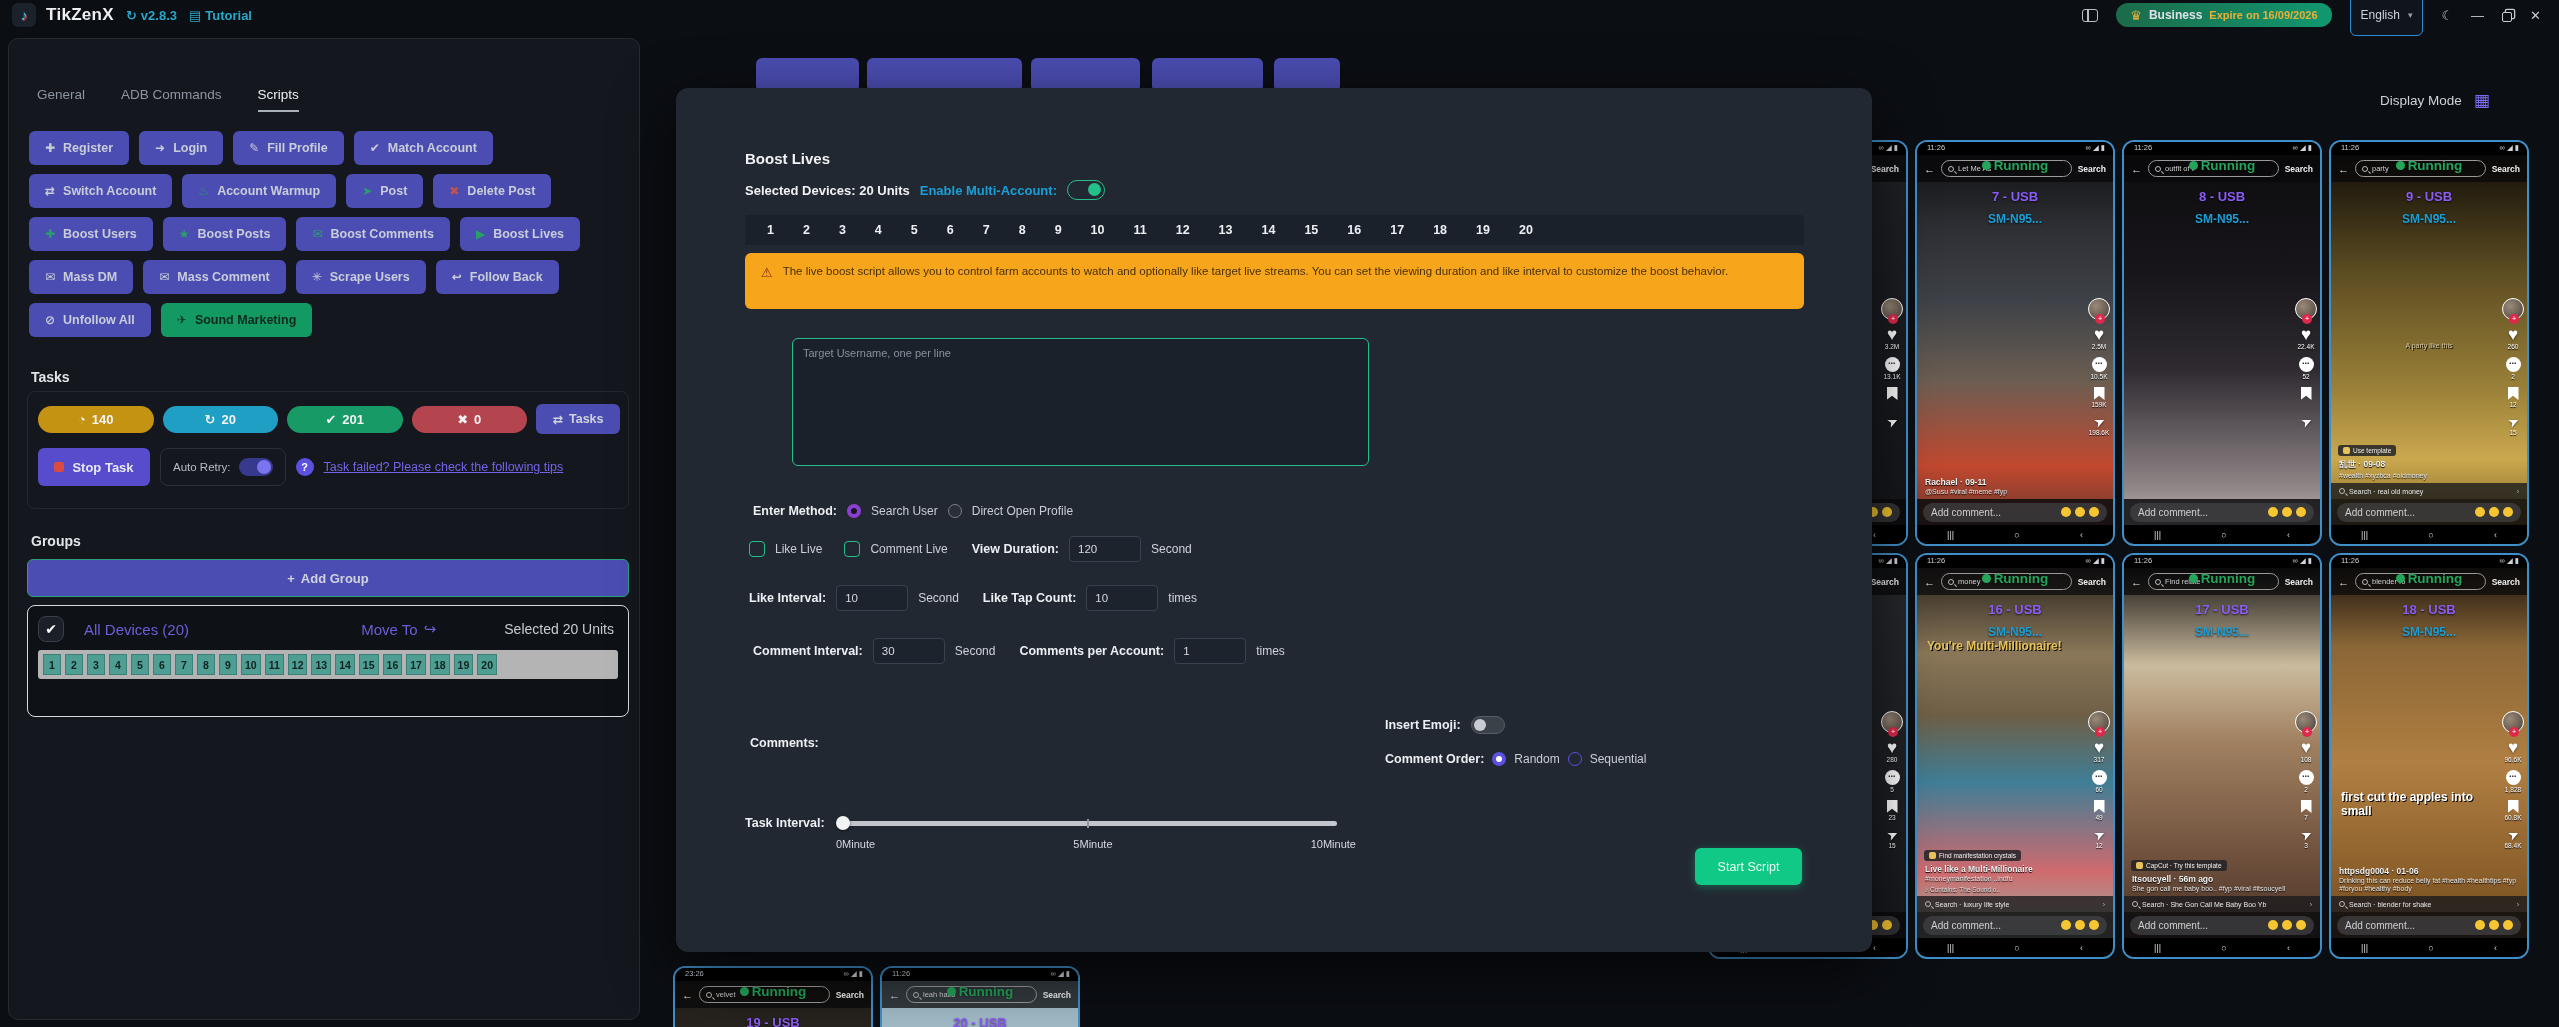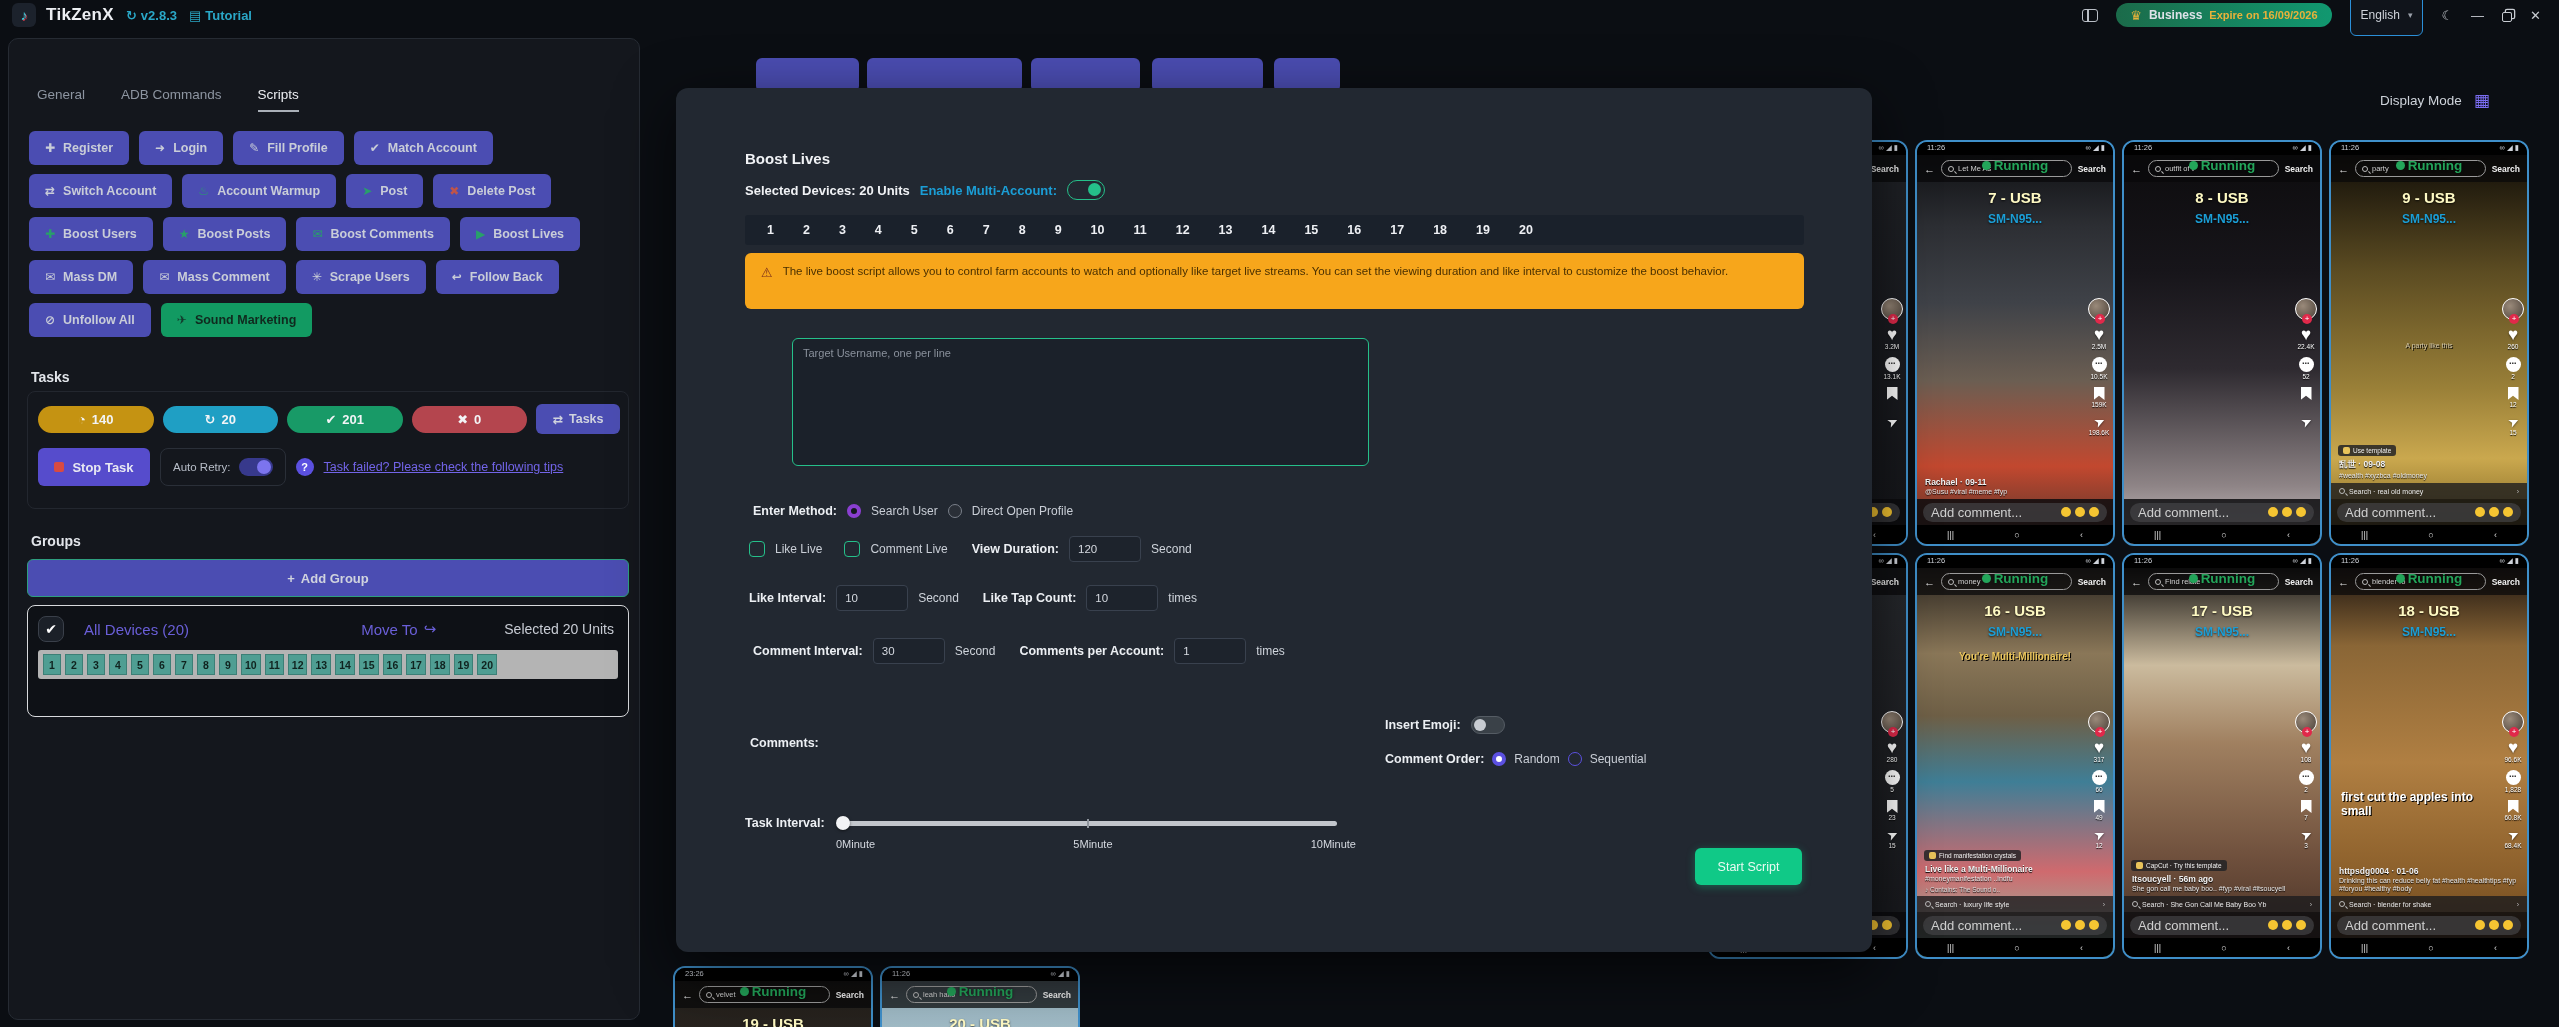--- a/index.html
+++ b/index.html
@@ -92,27 +92,27 @@
     display:flex; align-items:center; padding:0 7px; gap:6px; z-index:3; }
   .p-back { color:#e5e5e5; font-size:11px; }
   .p-pill { flex:1; height:17px; border:1px solid #9a9a9a; border-radius:9px; display:flex; align-items:center;
     gap:4px; padding:0 6px; color:#cfcfcf; font-size:7.5px; overflow:hidden; white-space:nowrap;}
   .mag { width:6px; height:6px; border:1px solid #bbb; border-radius:50%; position:relative; flex:0 0 auto;}
   .mag:after { content:""; position:absolute; left:5px; top:5px; width:3px; height:1px; background:#bbb; transform:rotate(45deg);}
   .p-searchlbl { color:#f0f0f0; font-size:8.5px; font-weight:bold; }
   .p-running { position:absolute; left:0; top:16px; width:100%; text-align:center; z-index:4; color:#23a55a;
     font-weight:bold; font-size:13.5px; text-shadow:0 0 3px rgba(0,0,0,.6); }
   .p-running .dot { display:inline-block; width:9px; height:9px; border-radius:50%; background:#23a55a; margin-right:3px;}
-  .p-label { position:absolute; left:0; top:47px; width:100%; text-align:center; z-index:4; color:#fef9c3;
-    font-weight:bold; font-size:15px; text-shadow:0 1px 2px rgba(0,0,0,.7); }
+  .p-label { position:absolute; left:0; top:47px; width:100%; text-align:center; z-index:4; color:#8b5cf6;
+    font-weight:bold; font-size:13px; text-shadow:0 1px 2px rgba(0,0,0,.7); }
   .p-model { position:absolute; left:0; top:70px; width:100%; text-align:center; z-index:4; color:#1b9ed6;
     font-weight:bold; font-size:12px; text-shadow:0 1px 2px rgba(0,0,0,.7); }
   .p-ctext { position:absolute; left:10px; right:34px; top:235px; z-index:2; color:#fff; font-weight:bold;
     font-size:12px; text-shadow:1px 1px 0 #000; }
-  .p-ctext.gold { color:#e8c35a; font-size:10px; top:96px; text-align:center; right:10px; }
+  .p-ctext.gold { color:#e8c35a; font-size:12px; top:84px; right:10px; }
   .p-ctext.faint { color:#cfc4a8; font-size:7px; font-weight:normal; top:200px; text-align:center; right:10px;}
   .p-rail { position:absolute; right:3px; bottom:108px; z-index:3; display:flex; flex-direction:column;
     gap:7px; align-items:center; }
   .rail-item { display:flex; flex-direction:column; align-items:center; gap:1px; }
   .rail-count { color:#fff; font-size:6.5px; text-shadow:0 1px 1px #000; min-height:7px;}
   .p-avatar { width:22px; height:22px; border-radius:50%; border:1px solid #fff;
     background:radial-gradient(circle at 35% 35%,#9a8a7a,#4a4038); position:relative; }
   .p-avatar .plus { position:absolute; left:6px; bottom:-5px; width:10px; height:10px; border-radius:50%;
     background:#e0294a; color:#fff; font-size:8px; line-height:10px; text-align:center; }
   .heart-g { color:#fff; font-size:17px; line-height:15px; text-shadow:0 1px 2px rgba(0,0,0,.5); }
@@ -125,21 +125,21 @@
     font-size:6.5px; padding:2px 5px; border-radius:3px; margin:0 0 3px 7px; }
   .p-chip .chip-ic { width:7px; height:7px; background:#e8c35a; border-radius:2px; }
   .p-author { color:#f2f2f2; font-size:8.5px; font-weight:bold; padding:0 8px; text-shadow:0 1px 1px #000;}
   .p-caption { color:#e8e8e8; font-size:7px; padding:1px 8px 2px 8px; line-height:1.25; text-shadow:0 1px 1px #000;}
   .p-music { color:#ddd; font-size:6.5px; padding:0 8px 3px 8px; text-shadow:0 1px 1px #000;}
   .p-suggest { height:16px; background:rgba(28,28,30,.8); color:#e8e8e8; font-size:7px; display:flex;
     align-items:center; gap:4px; padding:0 8px; }
   .p-suggest .arr { margin-left:auto; color:#bbb; }
   .p-cbar { height:26px; background:rgba(12,12,14,.85); display:flex; align-items:center; padding:0 6px; }
   .p-cpill { flex:1; height:19px; background:rgba(70,70,74,.65); border-radius:10px; color:#cfcfcf;
-    font-size:13px; display:flex; align-items:center; padding:0 8px; gap:1px;}
+    font-size:10px; display:flex; align-items:center; padding:0 8px; gap:1px;}
   .p-cpill .emo { margin-left:auto; display:flex; gap:4px; }
   .emoji-dot { width:10px; height:10px; border-radius:50%; background:#f5c532; }
   .p-nav { height:19px; background:#000; color:#ddd; display:flex; align-items:center;
     justify-content:space-around; font-size:9px; }
 
   
   #modal { position:absolute; left:676px; top:88px; width:1196px; height:864px; background:#222831;
     border-radius:12px; box-shadow:0 18px 60px rgba(0,0,0,.65); z-index:20; }
   #m-title { position:absolute; left:69px; top:62px; font-size:15px; font-weight:bold; color:#f0f2f5; }
   #m-selrow { position:absolute; left:69px; top:92px; display:flex; align-items:center; gap:10px; }

